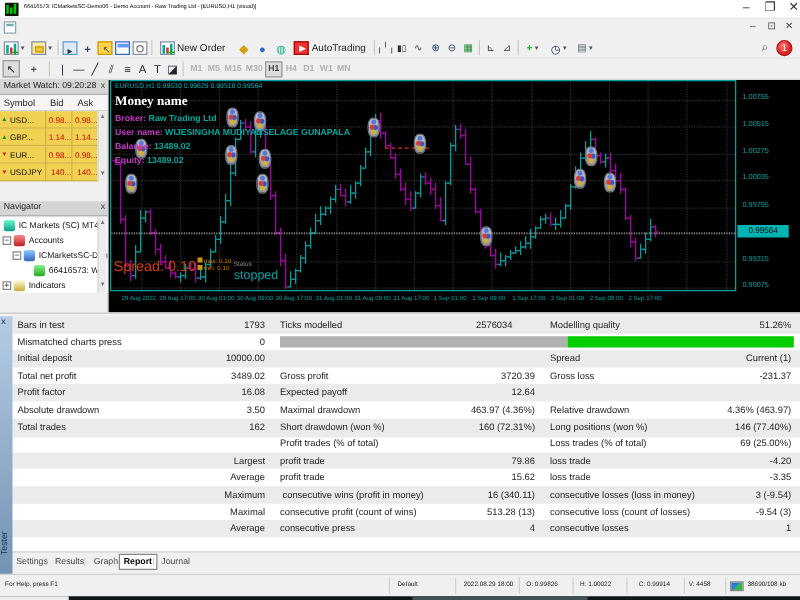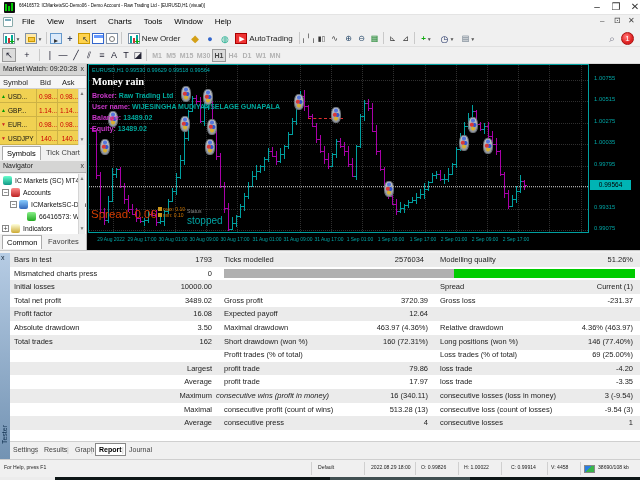--- a/index.html
+++ b/index.html
@@ -112,29 +112,20 @@
 <div class="abs" id="titlebar">
   <div class="abs" id="title-icon"></div>
   <div class="abs" id="title-text">66416573: ICMarketsSC-Demo06 - Demo Account - Raw Trading Ltd - [EURUSD,H1 (visual)]</div>
   <div class="abs wbtn" style="left:588px">–</div>
   <div class="abs wbtn" style="left:607px">❐</div>
   <div class="abs wbtn" style="left:626px">✕</div>
 </div>
 
 <div class="abs" id="menubar">
   <div class="abs" id="menu-doc-icon"></div>
-  <div class="abs" id="menu-items">
-      <span>File</span>
-      <span>View</span>
-      <span>Insert</span>
-      <span>Charts</span>
-      <span>Tools</span>
-      <span>Window</span>
-      <span>Help</span>
-    </div>
   <div class="abs mini" style="left:600px">–</div>
   <div class="abs mini" style="left:614px">⊡</div>
   <div class="abs mini" style="left:628px">✕</div>
 </div>
 
 <div class="abs" id="toolbar1">
     <div class="abs tb" style="left: 1px; width: 21px;">
       <span class="icbox">
         <i style="left:1px;top:2px;width:2px;height:7px;background:#0a9;position:absolute"></i>
         <i style="left:4px;top:4px;width:2px;height:5px;background:#c33;position:absolute"></i>
@@ -308,24 +299,20 @@
         <span class="bid">140...</span>
         <span class="ask">140...</span>
         <span class="vline" style="left: 36px;"></span>
         <span class="vline" style="left: 57px;"></span>
       </div>
     </div>
   <div class="abs scol" style="top:25px;height:56px;right:1px">
       <div style="margin-top:1px">▲</div>
       <div style="margin-top:40px">▼</div>
     </div>
-  <div class="abs ptabs" style="top:81px">
-    <span class="t active" style="left:2px">Symbols</span>
-    <span class="t" style="left:42px">Tick Chart</span>
-  </div>
   <div class="abs phead" style="top:97px">
     <span>Navigator</span>
     <span class="x">x</span>
   </div>
   <div class="abs" id="nav-tree" style="top:110px;left:0;width:86px;height:60px;background:#fff">
       <div class="abs navrow" style="top: 1px; width: 86px;">
         <span class="nic" style="left: 3px; top: 1px; background: linear-gradient(rgb(102, 255, 204), rgb(17, 153, 136));"></span>
         <span style="position: absolute; left: 15px; top: 2px;">IC Markets (SC) MT4</span>
       </div>
       <div class="abs navrow" style="top: 13px; width: 86px;">
@@ -345,24 +332,20 @@
       <div class="abs navrow" style="top: 49px; width: 86px;">
         <span class="exp" style="left: 2px; top: 2px;">+</span>
         <span class="nic" style="left: 11px; top: 1px; background: linear-gradient(rgb(255, 255, 221), rgb(204, 170, 51));"></span>
         <span style="position: absolute; left: 23px; top: 2px;">Indicators</span>
       </div>
     </div>
   <div class="abs scol" style="top:110px;height:60px;right:1px">
       <div style="margin-top:1px">▲</div>
       <div style="margin-top:44px">▼</div>
     </div>
-  <div class="abs ptabs" style="top:170px">
-    <span class="t active" style="left:2px">Common</span>
-    <span class="t" style="left:44px">Favorites</span>
-  </div>
 </div>
 
 <div class="abs" id="chart">
   <div class="abs" id="plot">
     <div id="grid">
         <div class="gv" style="left: 23.6px;"></div>
         <div class="gv" style="left: 54.8px;"></div>
         <div class="gv" style="left: 86px;"></div>
         <div class="gv" style="left: 117.2px;"></div>
         <div class="gv" style="left: 148.4px;"></div>
@@ -726,38 +709,38 @@
         <div class="bag" style="left: 116px; top: 74px;"></div>
         <div class="bag" style="left: 205px; top: 29px;"></div>
         <div class="bag" style="left: 242px; top: 42px;"></div>
         <div class="bag" style="left: 295px; top: 116px;"></div>
         <div class="bag" style="left: 370px; top: 70px;"></div>
         <div class="bag" style="left: 379px; top: 52px;"></div>
         <div class="bag" style="left: 394px; top: 73px;"></div>
       </div>
     <div id="pline" style="top: 121.4px;"></div>
     <div class="abs" id="ohlc-line">EURUSD,H1  0.99530 0.99629 0.99518 0.99564</div>
-    <div class="abs" id="overlay-title">Money rain</div>
+    <div class="abs" id="overlay-title">Money name</div>
     <div class="abs infoline" style="top:27px">
       <span class="lbl">Broker:</span>
       <span class="val">Raw Trading Ltd</span>
     </div>
     <div class="abs infoline" style="top:38px">
       <span class="lbl">User name:</span>
       <span class="val">WIJESINGHA MUDIYANSELAGE  GUNAPALA</span>
     </div>
     <div class="abs infoline" style="top:49px">
       <span class="lbl">Balance:</span>
       <span class="val">13489.02</span>
     </div>
     <div class="abs infoline" style="top:60px">
       <span class="lbl">Equity:</span>
       <span class="val">13489.02</span>
     </div>
-    <div class="abs" id="spread-line">Spread: 0.06</div>
+    <div class="abs" id="spread-line">Spread: 0.10</div>
     <div class="abs sdetail" style="top:141px">max: 0.10</div>
     <div class="abs sdetail" style="top:147px">min: 0.10</div>
     <div class="abs" id="status-label">Status</div>
     <div class="abs" id="status-value">stopped</div>
   </div>
   <div class="abs" id="axis">
       <div class="ylab" style="top: 10.7px;">1.00755</div>
       <div class="ylab" style="top: 32.2px;">1.00515</div>
       <div class="ylab" style="top: 53.7px;">1.00275</div>
       <div class="ylab" style="top: 75.2px;">1.00035</div>
@@ -789,32 +772,32 @@
 <div class="abs" id="report">
   <div class="abs" id="tester-strip">
     <div class="abs" id="tester-x">x</div>
     <div class="abs" id="tester-label">Tester</div>
   </div>
   <div id="report-rows">
       <div class="abs rrow gray" style="top: 0px; height: 13.6px;">
         <span style="left: 4px;">Bars in test</span>
         <span style="right: 428px;">1793</span>
         <span style="left: 214px;">Ticks modelled</span>
-        <span style="right: 216px;">2576034</span>
+        <span style="right: 230px;">2576034</span>
         <span style="left: 430px;">Modelling quality</span>
         <span style="right: 7px;">51.26%</span>
       </div>
       <div class="abs rrow" style="top: 13.6px; height: 13.6px;">
         <span style="left: 4px;">Mismatched charts press</span>
         <span style="right: 428px;">0</span>
         <div class="pbar" style="left: 214px; width: 230px; background: rgb(176, 176, 176);"></div>
         <div class="pbar" style="left: 444px; width: 181px; background: rgb(0, 204, 0);"></div>
       </div>
       <div class="abs rrow gray" style="top: 27.2px; height: 13.6px;">
-        <span style="left: 4px;">Initial losses</span>
+        <span style="left: 4px;">Initial deposit</span>
         <span style="right: 428px;">10000.00</span>
         <span style="left: 430px;">Spread</span>
         <span style="right: 7px;">Current (1)</span>
       </div>
       <div class="abs rrow" style="top: 40.8px; height: 13.6px;">
         <span style="left: 4px;">Total net profit</span>
         <span style="right: 428px;">3489.02</span>
         <span style="left: 214px;">Gross profit</span>
         <span style="right: 212px;">3720.39</span>
         <span style="left: 430px;">Gross loss</span>
@@ -851,27 +834,27 @@
       <div class="abs rrow gray" style="top: 108.8px; height: 13.6px;">
         <span style="right: 428px;">Largest</span>
         <span style="left: 214px;">profit trade</span>
         <span style="right: 212px;">79.86</span>
         <span style="left: 430px;">loss trade</span>
         <span style="right: 7px;">-4.20</span>
       </div>
       <div class="abs rrow" style="top: 122.4px; height: 13.6px;">
         <span style="right: 428px;">Average</span>
         <span style="left: 214px;">profit trade</span>
-        <span style="right: 212px;">17.97</span>
+        <span style="right: 212px;">15.62</span>
         <span style="left: 430px;">loss trade</span>
         <span style="right: 7px;">-3.35</span>
       </div>
       <div class="abs rrow gray" style="top: 136px; height: 13.6px;">
         <span style="right: 428px;">Maximum</span>
-        <span style="left: 206px; font-style: italic;">consecutive wins (profit in money)</span>
+        <span style="left: 216px;">consecutive wins (profit in money)</span>
         <span style="right: 212px;">16 (340.11)</span>
         <span style="left: 430px;">consecutive losses (loss in money)</span>
         <span style="right: 7px;">3 (-9.54)</span>
       </div>
       <div class="abs rrow" style="top: 149.6px; height: 13.6px;">
         <span style="right: 428px;">Maximal</span>
         <span style="left: 214px;">consecutive profit (count of wins)</span>
         <span style="right: 212px;">513.28 (13)</span>
         <span style="left: 430px;">consecutive loss (count of losses)</span>
         <span style="right: 7px;">-9.54 (3)</span>

